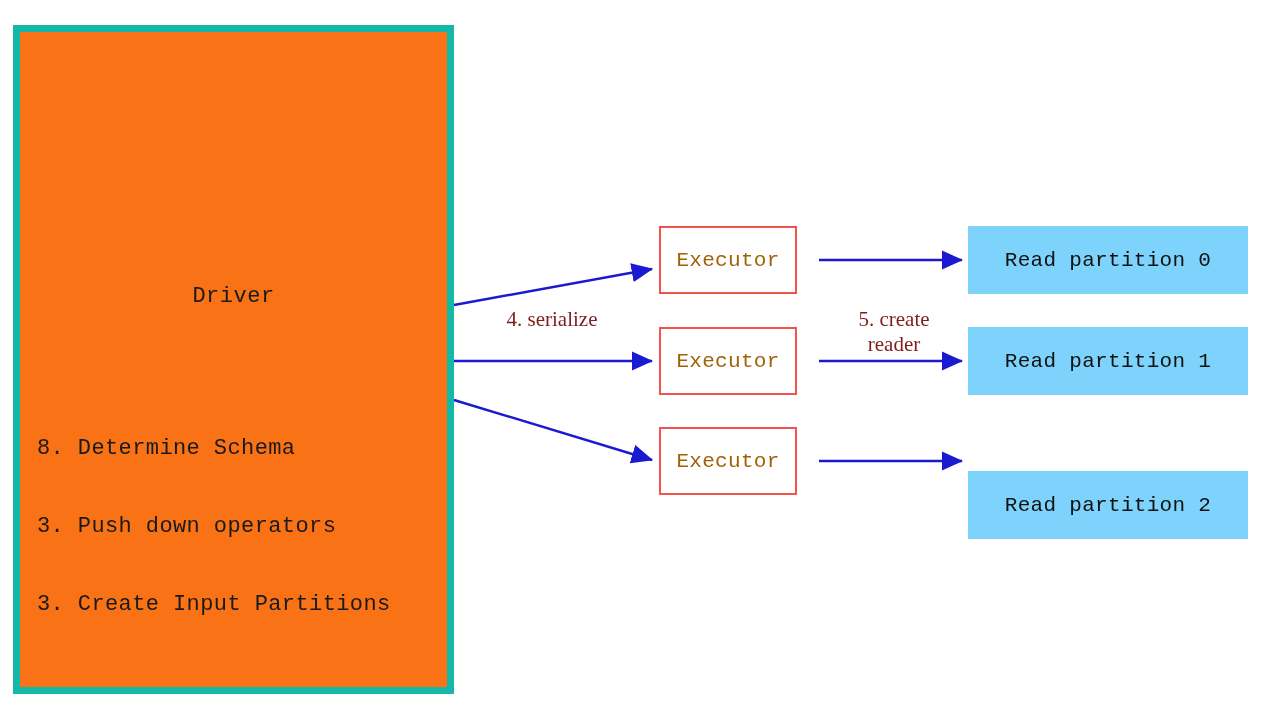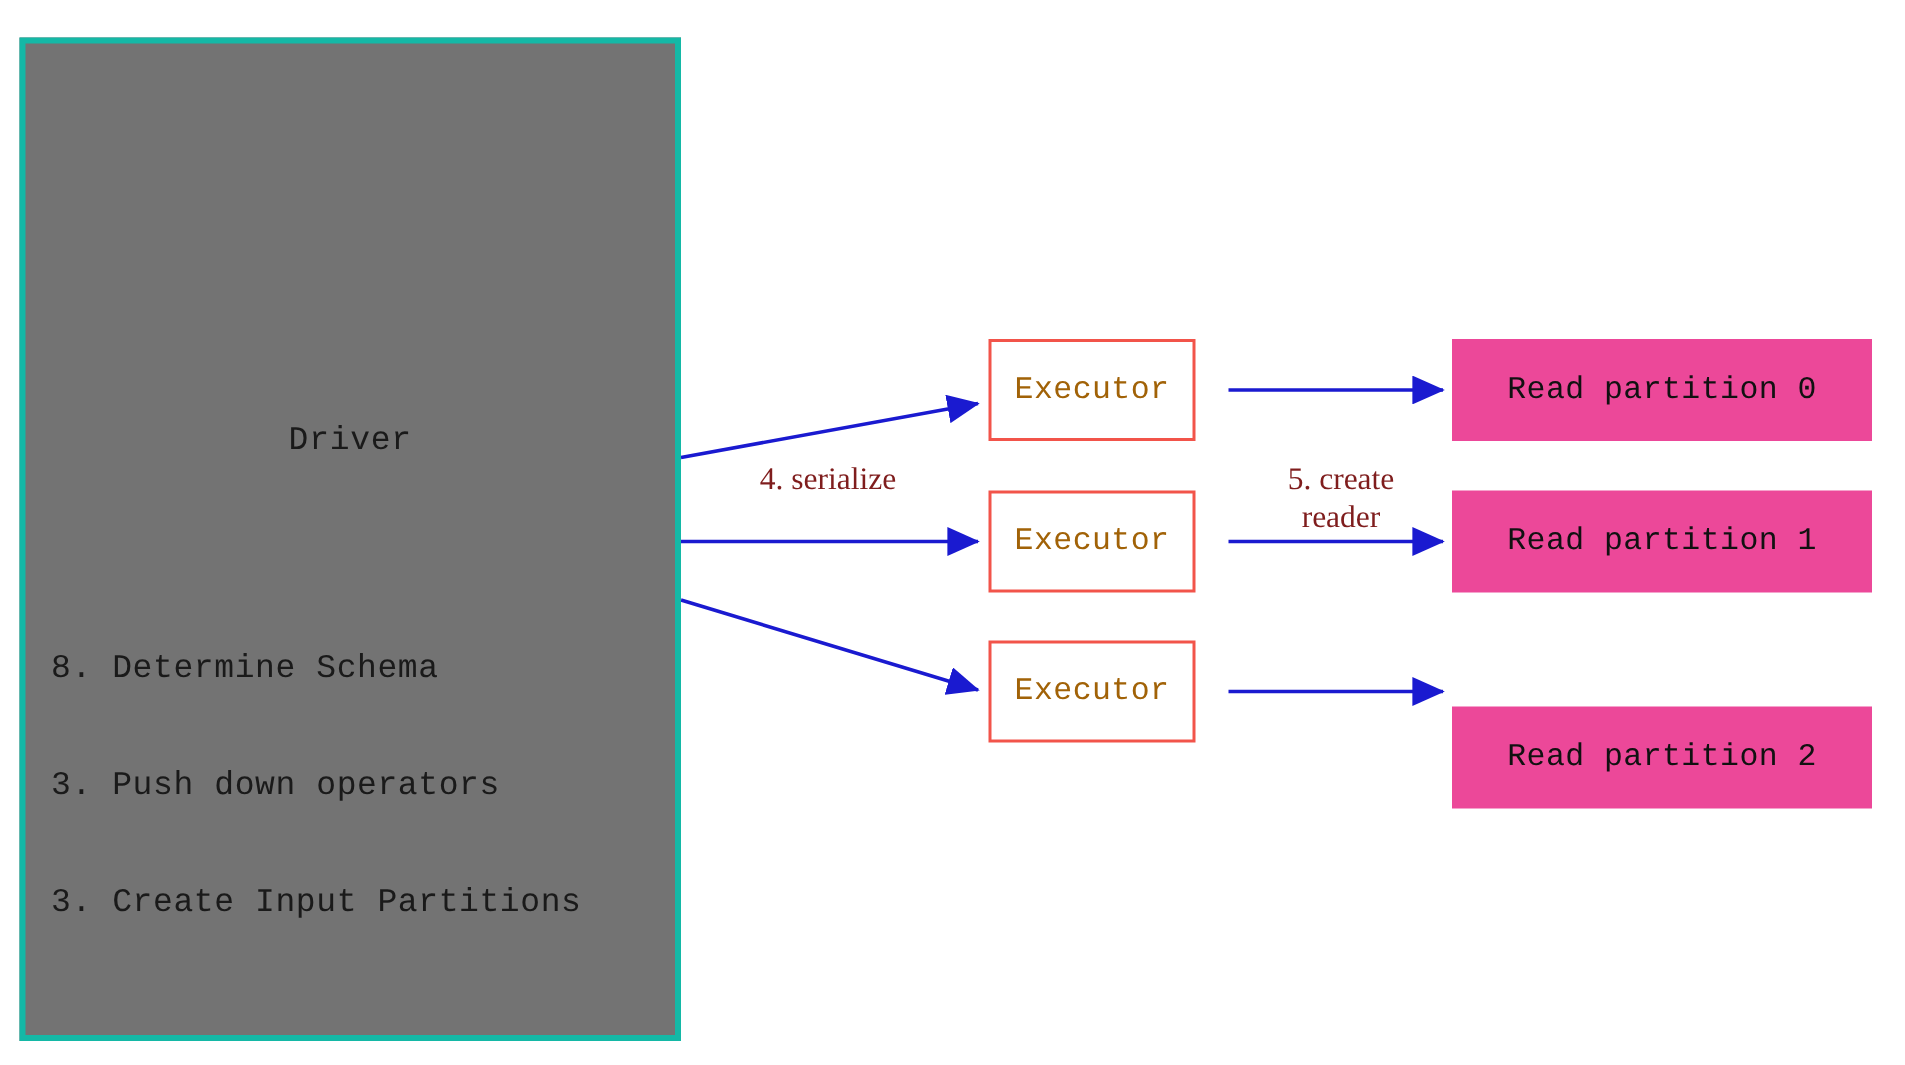--- a/index.html
+++ b/index.html
@@ -41,22 +41,22 @@
     display: flex;
     align-items: center;
     justify-content: center;
   }
 
   .driver-box {
     left: 13px;
     top: 25px;
     width: 441px;
     height: 669px;
-    border: 4px solid #14b8a6;
-    background: #737373;
+    border: 7px solid #14b8a6;
+    background: #f97316;
     display: block;
   }
 
   .driver-title {
     position: absolute;
     left: 0;
     right: 0;
     top: 252px;
     text-align: center;
     font-family: "Liberation Mono", "DejaVu Sans Mono", monospace;
@@ -90,21 +90,21 @@
     letter-spacing: 0.3px;
   }
   .executor-row-0 { top: 226px; }
   .executor-row-1 { top: 327px; }
   .executor-row-2 { top: 427px; }
 
   .partition-box {
     left: 968px;
     width: 280px;
     height: 68px;
-    background: #ec4899;
+    background: #7dd3fc;
     border: 0;
     font-family: "Liberation Mono", "DejaVu Sans Mono", monospace;
     font-size: 21px;
     color: #111111;
     letter-spacing: 0.3px;
   }
   .partition-row-0 { top: 226px; }
   .partition-row-1 { top: 327px; }
   .partition-row-2 { top: 427px; margin-top: 44px; }
 

